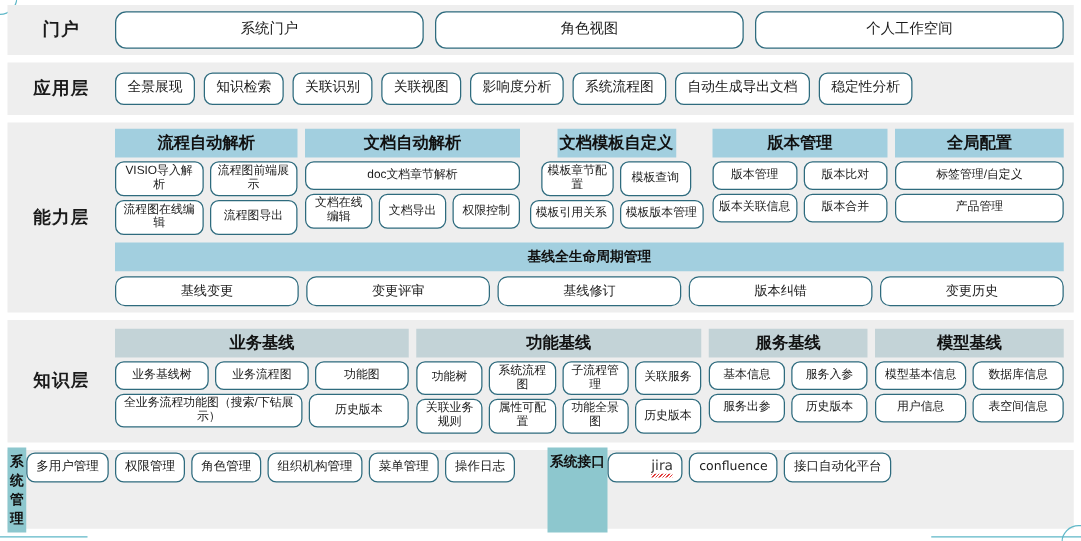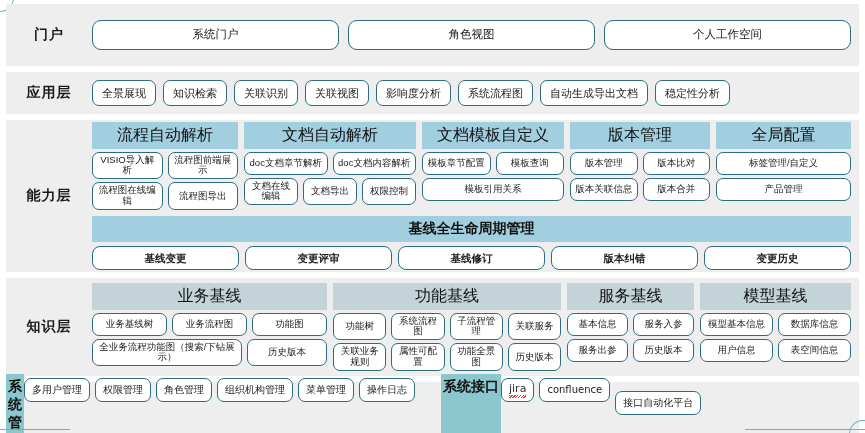--- a/index.html
+++ b/index.html
@@ -63,65 +63,65 @@
   }
 
   
   .app-strip { display: flex; gap: 7px; }
   .app-strip .pill {
     height: 26px;
     font-size: 11px;
     border-radius: 7px;
     padding: 0 9px;
     white-space: nowrap;
+    font-family: Liberation Mono, monospace;
   }
 
   
   .group-row { display: flex; gap: 6px; align-items: stretch; }
   .group {
     display: flex;
     flex-direction: column;
     gap: 3px;
   }
   .group-head {
     text-align: center;
-    font-size: 16px;
-    font-weight: normal;
+    font-size: 13px;
+    font-weight: bold;
     color: #111;
     padding: 3px 2px;
     line-height: 1.3;
   }
   .cap .group-head { background: #a2cfdf; }
   .know .group-head { background: #c3d3d7; }
 
   .group-line { display: flex; gap: 5px; }
   .group-line .pill {
     flex: 1 1 0;
     font-size: 9.5px;
     min-height: 23px;
   }
 
   
   .banner {
     text-align: center;
-    font-size: 14px;
+    font-size: 11px;
     font-weight: bold;
     color: #111;
     padding: 4px 2px;
   }
   .banner.blue { background: #a2cfdf; }
   .banner.teal { background: #8dc7ce; }
 
   .banner-line { display: flex; gap: 6px; margin-top: 4px; }
   .banner-line .pill {
     flex: 1 1 0;
     height: 24px;
     font-size: 10.5px;
     border-radius: 8px;
-    font-weight: bold;
   }
 
   
   .found-row { display: flex; gap: 26px; }
   .found-block { display: flex; flex-direction: row; }
   .found-line { display: flex; gap: 5px; margin-top: 4px; justify-content: space-between; }
   .found-line .pill {
     height: 24px;
     font-size: 10px;
     border-radius: 7px;
@@ -129,20 +129,21 @@
     white-space: nowrap;
   }
   .found-line .pill.grow { flex: 1 1 0; }
 
   .jira-word {
     position: relative;
     font-family: "DejaVu Sans", sans-serif;
     font-size: 11px;
     color: #333;
     padding-bottom: 1px;
+    margin-left: 27px;
   }
   .jira-word::after {
     content: "";
     position: absolute;
     left: 0; right: 0; bottom: -2px;
     height: 3px;
     background-image: repeating-linear-gradient(135deg,
       #e03131 0 1px, transparent 1px 2px);
     opacity: .95;
   }
@@ -166,21 +167,21 @@
     position: absolute; bottom: 3px; right: 0; width: 120px; height: 1.5px;
     background: #5fb8c8;
   }
 </style>
 </head>
 <body>
 
 <div id="page">
   <span class="corner-tl"></span>
 
-  <div class="row" style="height:62px;margin-top:4px;">
+  <div class="row" style="height:40px;margin-top:4px;">
     <div class="row-label">门户</div>
     <div class="row-body">
       <div class="portal-strip">
         <div class="pill">系统门户</div>
         <div class="pill">角色视图</div>
         <div class="pill">个人工作空间</div>
       </div>
     </div>
   </div>
 
@@ -219,37 +220,37 @@
           <div class="group-line">
             <div class="pill">流程图在线编辑</div>
             <div class="pill">流程图导出</div>
           </div>
         </div>
 
         <div class="group" style="flex:0 0 172px;">
           <div class="group-head">文档自动解析</div>
           <div class="group-line">
             <div class="pill">doc文档章节解析</div>
-            <div class="pill">doc文档内容解析</div>
           </div>
           <div class="group-line">
             <div class="pill">文档在线编辑</div>
             <div class="pill">文档导出</div>
             <div class="pill">权限控制</div>
           </div>
         </div>
 
-        <div class="group" style="flex:0 0 142px;">
+        <div class="group" style="flex:0 0 142px;align-items:center;">
           <div class="group-head">文档模板自定义</div>
           <div class="group-line">
             <div class="pill">模板章节配置</div>
             <div class="pill">模板查询</div>
           </div>
           <div class="group-line">
             <div class="pill">模板引用关系</div>
+            <div class="pill">模板版本管理</div>
           </div>
         </div>
 
         <div class="group" style="flex:0 0 140px;">
           <div class="group-head">版本管理</div>
           <div class="group-line">
             <div class="pill">版本管理</div>
             <div class="pill">版本比对</div>
           </div>
           <div class="group-line">
@@ -366,21 +367,21 @@
           </div>
         </div>
 
         <div class="found-block" style="flex:1 1 auto;">
           <div class="banner teal">系统接口</div>
           <div class="found-line">
             <div class="pill grow">
               <span class="jira-word">jira</span>
             </div>
             <div class="pill grow cursive">confluence</div>
-            <div class="pill grow" style="flex:1.6 1 0;margin-top:13px;">接口自动化平台</div>
+            <div class="pill grow" style="flex:1.6 1 0;">接口自动化平台</div>
           </div>
         </div>
 
       </div>
     </div>
   </div>
 
   <span class="edge-line"></span>
   <span class="edge-line-r"></span>
   <span class="corner-br"></span>

